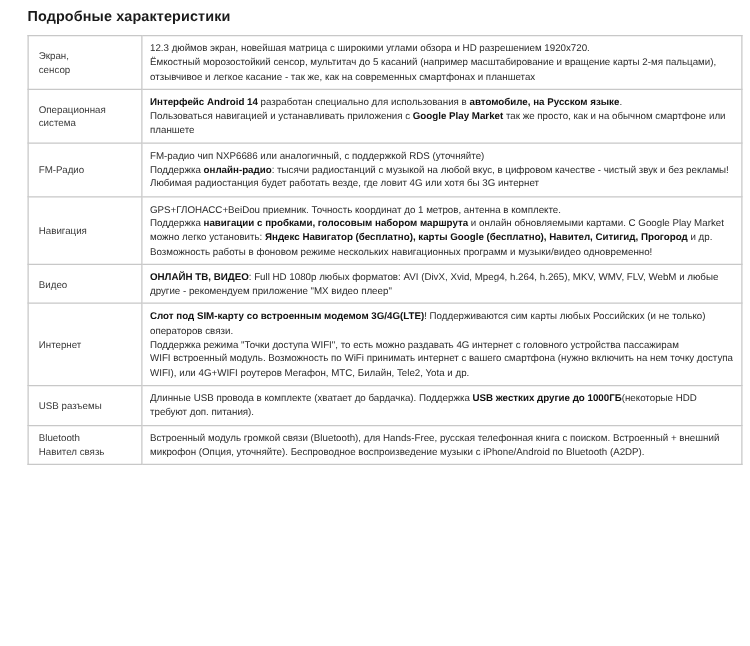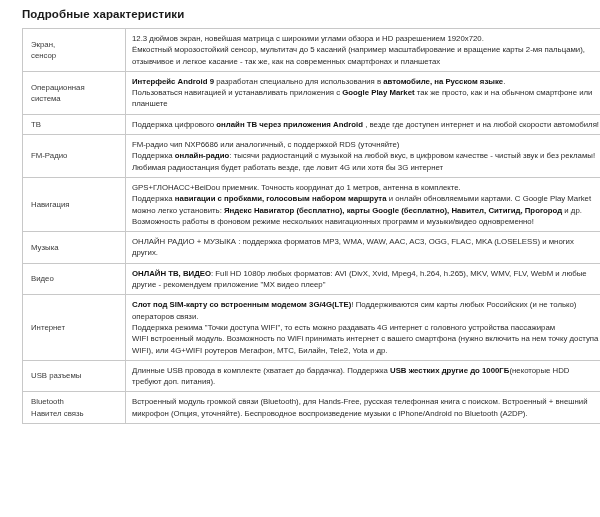--- a/index.html
+++ b/index.html
@@ -43,21 +43,21 @@
     vertical-align: middle;
     padding: 4px 5px 4px 6px;
     font-size: 7.8px;
     line-height: 11.3px;
     color: #2b2b2b;
   }
 
   .spec-table td.param {
     width: 78px;
     padding-left: 8px;
-    padding-right: 16px;
+    padding-right: 4px;
     color: #3a3a3a;
     vertical-align: middle;
   }
 
   .spec-table td.value {
     width: 468px;
     vertical-align: middle;
   }
 
   .value p {
@@ -92,56 +92,40 @@
             <p><span>12.3 дюймов экран, новейшая матрица с широкими углами обзора и HD разрешением 1920x720.</span></p>
             <p><span>Ёмкостный морозостойкий сенсор, мультитач до 5 касаний (например масштабирование и вращение карты 2-мя пальцами), отзывчивое и легкое касание - так же, как на современных смартфонах и планшетах</span></p>
           </td>
         </tr>
         <tr>
           <td class="param">
             <span>Операционная</span>
             <span>система</span>
           </td>
           <td class="value">
-            <p><b>Интерфейс Android 9</b><span> разработан специально для использования в </span><b>автомобиле, на Русском языке</b><span>.</span></p>
+            <p><b>Интерфейс Android 14</b><span> разработан специально для использования в </span><b>автомобиле, на Русском языке</b><span>.</span></p>
             <p><span>Пользоваться навигацией и устанавливать приложения с </span><b>Google Play Market</b><span> так же просто, как и на обычном смартфоне или планшете</span></p>
-          </td>
-        </tr>
-        <tr>
-          <td class="param">
-            <span>ТВ</span>
-          </td>
-          <td class="value">
-            <p><span>Поддержка цифрового </span><b>онлайн ТВ через приложения Android</b><span> , везде где доступен интернет и на любой скорости автомобиля!</span></p>
           </td>
         </tr>
         <tr>
           <td class="param">
             <span>FM-Радио</span>
           </td>
           <td class="value">
             <p><span>FM-радио чип NXP6686 или аналогичный, с поддержкой RDS (уточняйте)</span></p>
             <p><span>Поддержка </span><b>онлайн-радио</b><span>: тысячи радиостанций с музыкой на любой вкус, в цифровом качестве - чистый звук и без рекламы! Любимая радиостанция будет работать везде, где ловит 4G или хотя бы 3G интернет</span></p>
           </td>
         </tr>
         <tr>
           <td class="param">
             <span>Навигация</span>
           </td>
           <td class="value">
             <p><span>GPS+ГЛОНАСС+BeiDou приемник. Точность координат до 1 метров, антенна в комплекте.</span></p>
             <p><span>Поддержка </span><b>навигации с пробками, голосовым набором маршрута</b><span> и онлайн обновляемыми картами. С Google Play Market можно легко установить: </span><b>Яндекс Навигатор (бесплатно), карты Google (бесплатно), Навител, Ситигид, Прогород</b><span> и др. Возможность работы в фоновом режиме нескольких навигационных программ и музыки/видео одновременно!</span></p>
-          </td>
-        </tr>
-        <tr>
-          <td class="param">
-            <span>Музыка</span>
-          </td>
-          <td class="value">
-            <p><span>ОНЛАЙН РАДИО + МУЗЫКА : поддержка форматов MP3, WMA, WAW, AAC, AC3, OGG, FLAC, MKA (LOSELESS) и многих других.</span></p>
           </td>
         </tr>
         <tr>
           <td class="param">
             <span>Видео</span>
           </td>
           <td class="value">
             <p><b>ОНЛАЙН ТВ, ВИДЕО</b><span>: Full HD 1080p любых форматов: AVI (DivX, Xvid, Mpeg4, h.264, h.265), MKV, WMV, FLV, WebM и любые другие - рекомендуем приложение "MX видео плеер"</span></p>
           </td>
         </tr>

